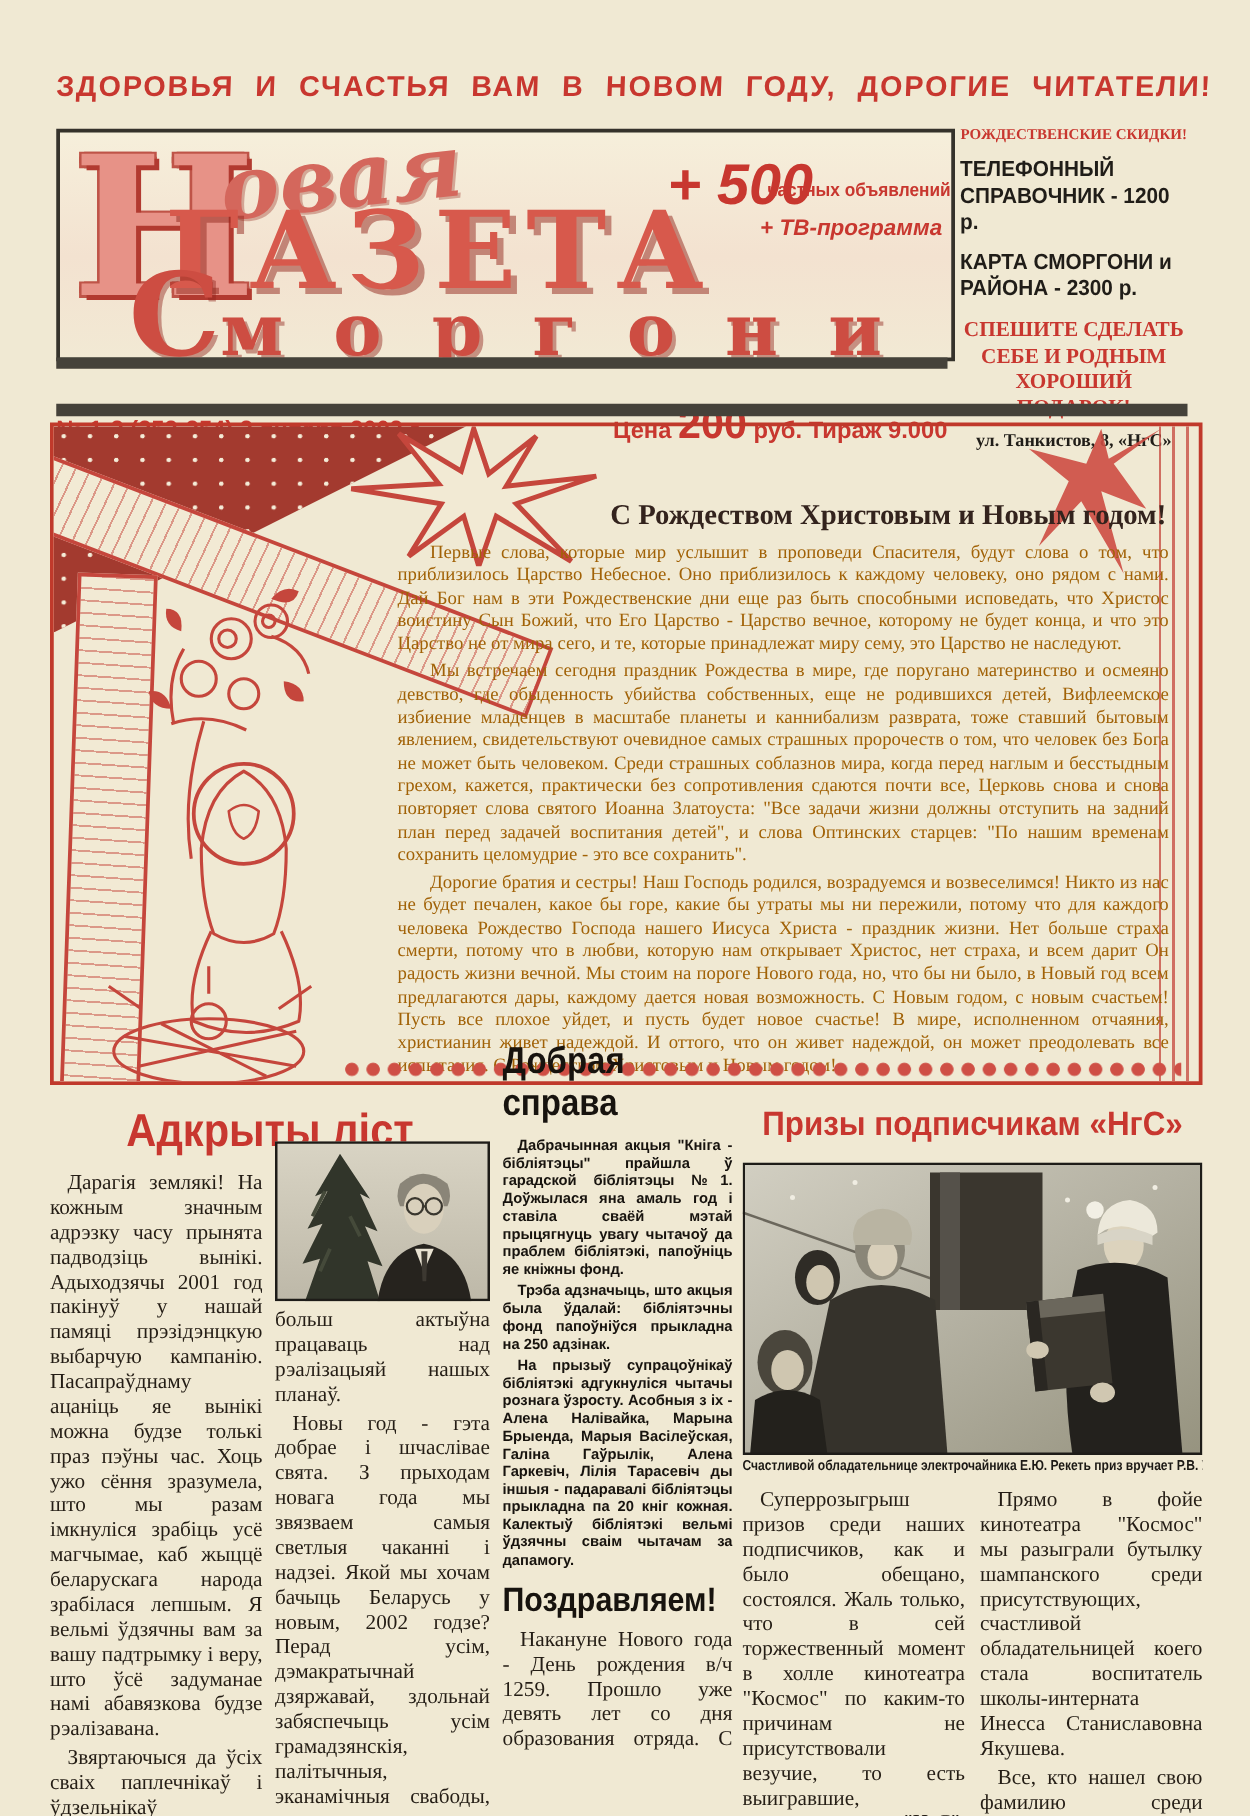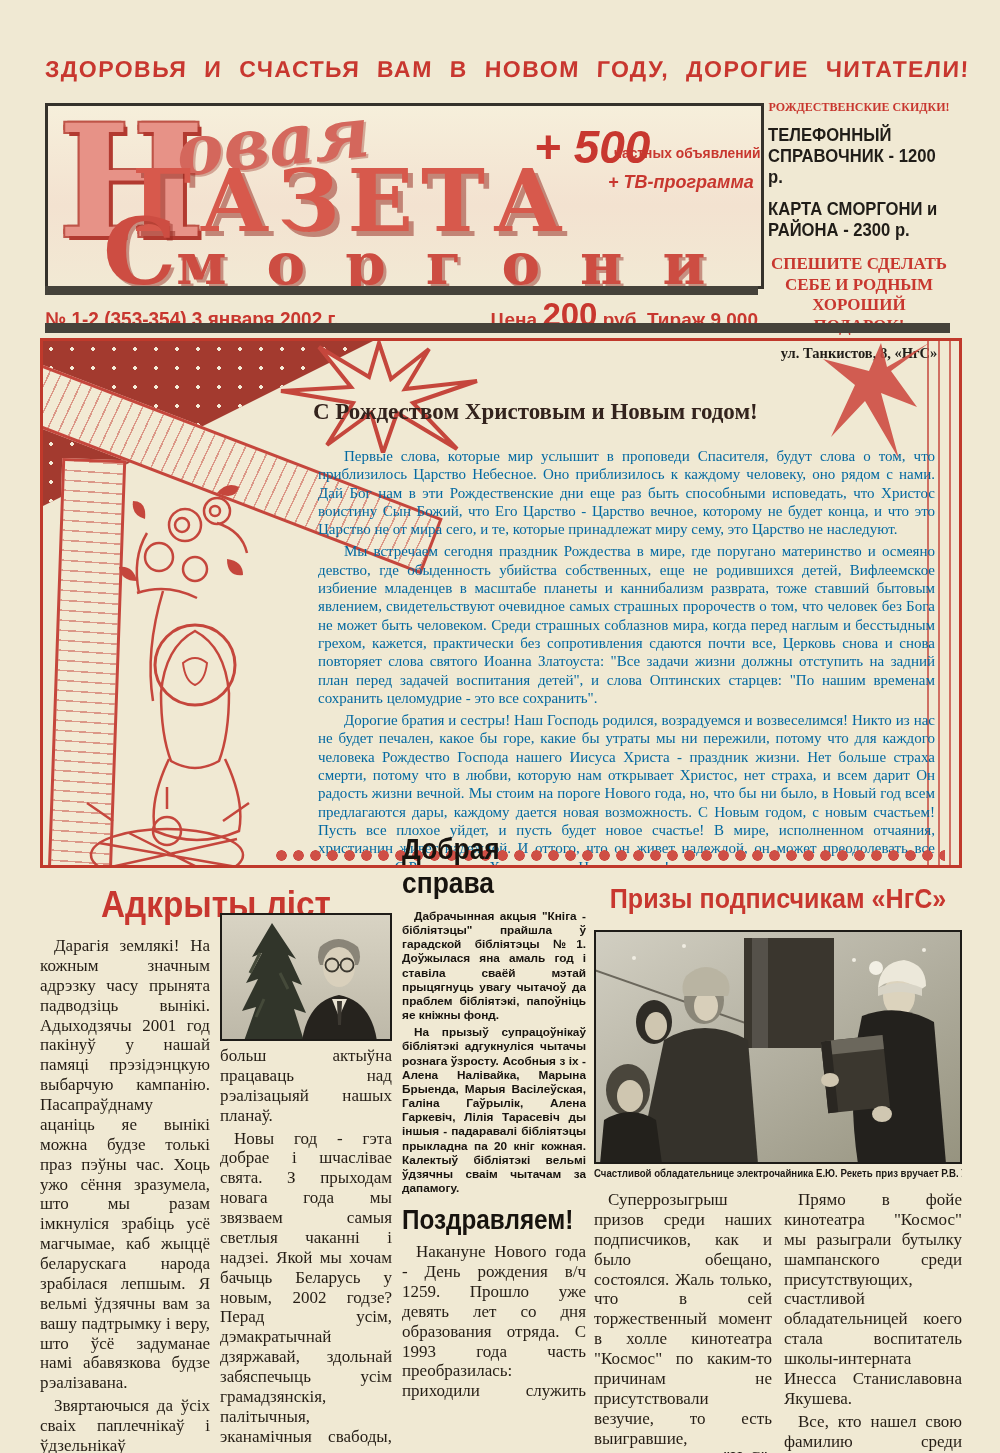--- a/index.html
+++ b/index.html
@@ -40,39 +40,39 @@
   .ra-cta{margin-top:13px;color:#c8372f;font-family:"Liberation Serif",serif;font-weight:bold;font-size:17px;line-height:1.2;}
   .ra-addr{margin-top:9px;color:#201d18;font-family:"Liberation Serif",serif;font-weight:bold;font-size:14.5px;}
 
   
   .bar{background:#45423a;}
   .bar1{left:45px;top:286px;width:713px;height:9px;}
   .bar2{left:45px;top:323px;width:905px;height:10px;}
   .dateline{left:45px;top:296px;width:713px;height:26px;display:flex;justify-content:space-between;
     align-items:baseline;color:#c8372f;font-family:"Liberation Sans",sans-serif;font-weight:bold;}
   .dl-issue{font-size:20px;transform:scaleX(.95);transform-origin:left center;white-space:nowrap;}
-  .dl-price{font-size:19px;white-space:nowrap;}
+  .dl-price{font-size:19px;white-space:nowrap;margin-top:24px;}
   .dl-price .big{font-size:33px;}
 
   
   .frame{left:40px;top:338px;width:916px;height:524px;border:3px solid #c0392b;overflow:hidden;}
   .sky{left:0;top:0;width:330px;height:165px;background:
       radial-gradient(circle 1.6px at 8px 8px,#f4ecd8 1.6px,transparent 2px),#a33a2f;
       background-size:21px 19px;clip-path:polygon(0 0,100% 0,0 100%);}
   .beam{left:-26px;top:14px;width:450px;height:54px;background:#f2ead4;border:3px solid #c5463c;
       transform:rotate(21deg);transform-origin:left top;
       background-image:repeating-linear-gradient(94deg,rgba(197,70,60,.5) 0 1.5px,transparent 1.5px 11px);}
   .post{left:12px;top:118px;width:58px;height:410px;background:#f2ead4;border:3px solid #c5463c;
       transform:rotate(2deg);
       background-image:repeating-linear-gradient(2deg,rgba(197,70,60,.5) 0 1.5px,transparent 1.5px 10px);}
   .right-grain{right:2px;top:0;width:30px;height:100%;
       background:repeating-linear-gradient(90deg,rgba(197,70,60,.75) 0 2px,transparent 2px 11px);}
-  .fr-title{left:270px;top:58px;width:620px;text-align:left;color:#33231d;
+  .fr-title{left:270px;top:58px;width:620px;text-align:right;color:#33231d;
       font-family:"Liberation Serif",serif;font-weight:bold;font-size:23px;}
-  .fr-body{left:24px;top:106px;width:868px;color:#0369a1;font-size:15px;line-height:1.22;text-align:justify;}
+  .fr-body{left:24px;top:92px;width:868px;color:#a16207;font-size:15px;line-height:1.22;text-align:justify;}
   .fr-body p{margin:0 0 4px 0;text-indent:26px;}
   .nativity{float:left;width:235px;height:418px;margin:26px 16px 0 0;}
   .fr-byline{text-align:right;padding-right:46px;font-weight:bold;font-style:italic;font-size:16px;margin-top:5px;}
   .dots{left:230px;bottom:3px;width:672px;height:13px;
       background-image:radial-gradient(circle,#cf4f45 5px,rgba(0,0,0,0) 5.6px);
       background-size:17px 13px;background-repeat:repeat-x;}
 
   
   .col{overflow:hidden;}
   .col1{left:40px;top:884px;width:352px;height:569px;}
@@ -224,20 +224,21 @@
         <p>Шчыра жадаю вам ажыццяўлення ўсіх вашых надзей! З Новым, 2002 годам!</p>
 
       </div>
     </div>
   </div>
 
   <div class="abs col col2">
     <div class="h-black">Добрая справа</div>
     <div class="sans-body c2-text">
       <p>Дабрачынная акцыя "Кніга - бібліятэцы" прайшла ў гарадской бібліятэцы №1. Доўжылася яна амаль год і ставіла сваёй мэтай прыцягнуць увагу чытачоў да праблем бібліятэкі, папоўніць яе кніжны фонд.</p>
+      <p>Трэба адзначыць, што акцыя была ўдалай: бібліятэчны фонд папоўніўся прыкладна на 250 адзінак.</p>
       <p>На прызыў супрацоўнікаў бібліятэкі адгукнуліся чытачы рознага ўзросту. Асобныя з іх - Алена Налівайка, Марына Брыенда, Марыя Васілеўская, Галіна Гаўрылік, Алена Гаркевіч, Лілія Тарасевіч ды іншыя - падаравалі бібліятэцы прыкладна па 20 кніг кожная. Калектыў бібліятэкі вельмі ўдзячны сваім чытачам за дапамогу.</p>
     </div>
     <div class="h2-black">Поздравляем!</div>
     <div class="serif-body">
       <p>Накануне Нового года - День рождения в/ч 1259. Прошло уже девять лет со дня образования отряда. С 1993 года часть преобразилась: приходили служить новые люди, уходили те, кто уже прошел службу, менялись командиры, но не изменился боевой дух коллектива.</p>
 
     </div>
   </div>
 
   <div class="abs col col3">

